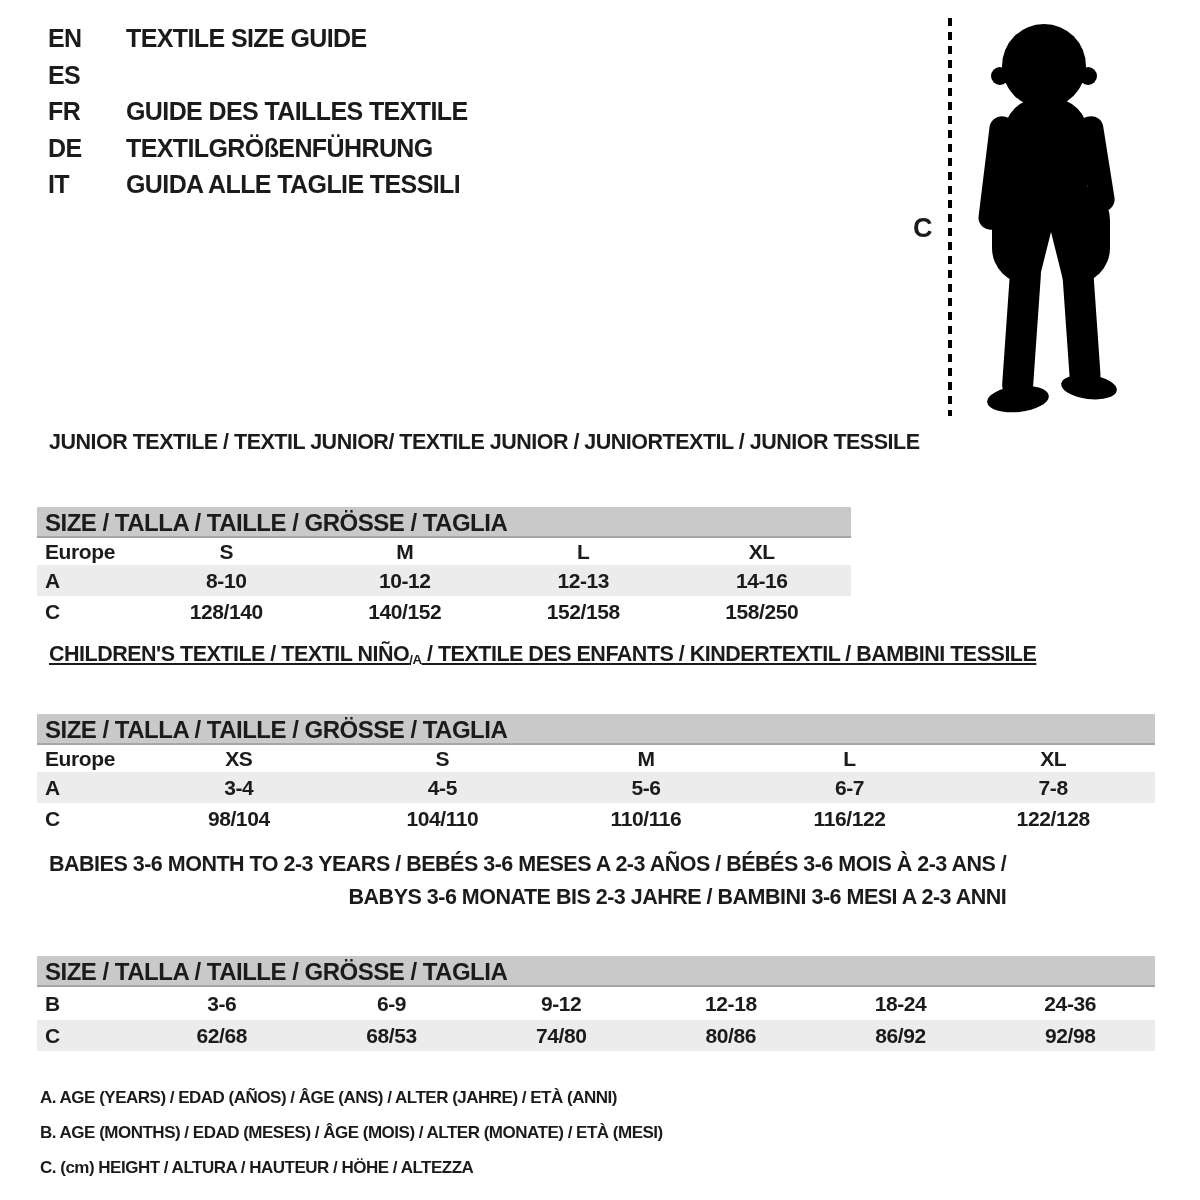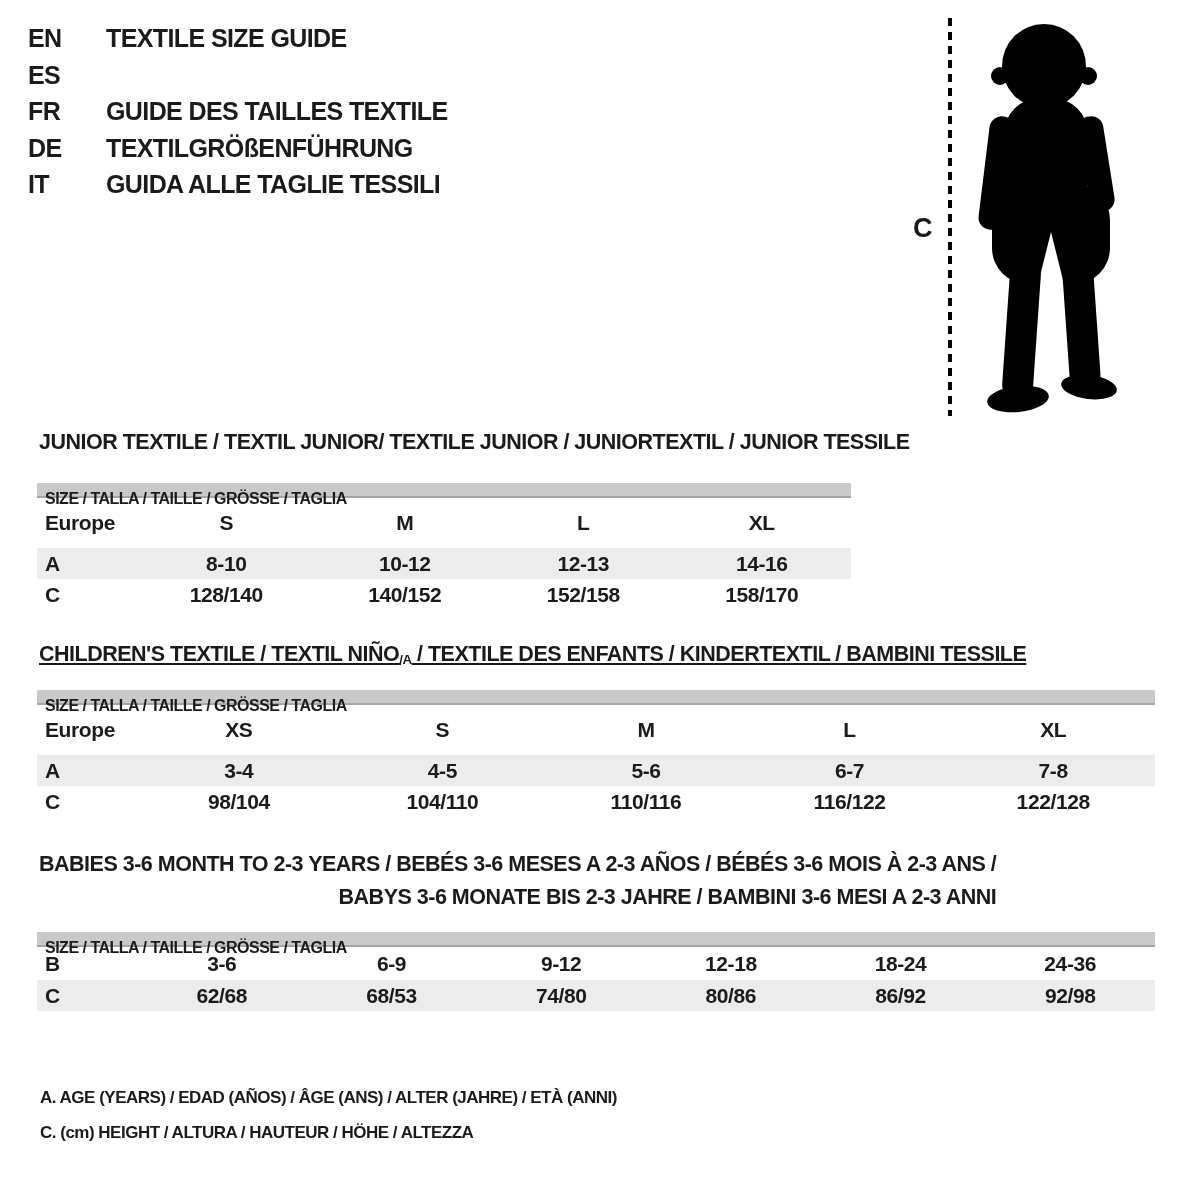--- a/index.html
+++ b/index.html
@@ -17,56 +17,56 @@
     width: 1200px;
     height: 1200px;
     background: var(--bg);
     font-family: "Liberation Sans", sans-serif;
     font-weight: bold;
     color: var(--text);
     overflow: hidden;
   }
 
   
-  .lang-list { position: absolute; left: 28px; top: 20px; }
+  .lang-list { position: absolute; left: 48px; top: 20px; }
   .lang-row { display: flex; font-size: 25px; line-height: 36.5px; letter-spacing: -0.6px; }
   .lang-code { width: 78px; flex: 0 0 78px; }
 
   
   .measure-line {
     position: absolute;
     left: 948px; top: 18px;
     width: 4px; height: 398px;
     background: repeating-linear-gradient(to bottom, var(--sil) 0 8px, transparent 8px 14px);
   }
   .measure-label {
     position: absolute; left: 913px; top: 213px;
     font-size: 27px; letter-spacing: -0.5px;
   }
   .silhouette { position: absolute; left: 966px; top: 16px; }
 
   
   .section-heading {
-    position: absolute; left: 39px;
+    position: absolute; left: 49px;
     font-size: 21.5px; letter-spacing: -0.5px; white-space: nowrap;
   }
   .section-heading sub { font-size: 0.62em; vertical-align: -0.25em; }
   .two-line { line-height: 33px; }
 
   
   .size-table { position: absolute; left: 37px; }
   .size-bar {
-    height: 15px; line-height: 31px;
+    height: 31px; line-height: 31px;
     background: var(--bar-bg);
     border-bottom: 2px solid var(--bar-border);
     padding-left: 8px;
-    font-size: 16px; letter-spacing: -0.5px;
+    font-size: 24px; letter-spacing: -0.5px; margin-top: 24px;
   }
   .t-row { display: flex; align-items: center; height: 31px; font-size: 21px; letter-spacing: -0.4px; }
-  .t-row.header { height: 50px; }
+  .t-row.header { height: 27px; }
   .t-row.shaded { background: var(--shaded); }
   .cell-label { flex: 0 0 100px; padding-left: 8px; text-align: left; }
   .cell { flex: 1; text-align: center; }
 
   .w-junior { width: 814px; }
   .w-full { width: 1118px; }
 
   
   .legend { position: absolute; left: 40px; top: 1080px; font-size: 17px; line-height: 35px; letter-spacing: -0.5px; }
 </style>
@@ -140,21 +140,21 @@
       <div class="cell">8-10</div>
       <div class="cell">10-12</div>
       <div class="cell">12-13</div>
       <div class="cell">14-16</div>
     </div>
     <div class="t-row">
       <div class="cell-label">C</div>
       <div class="cell">128/140</div>
       <div class="cell">140/152</div>
       <div class="cell">152/158</div>
-      <div class="cell">158/170</div>
+      <div class="cell">158/250</div>
     </div>
   </div>
 
   <div class="section-heading" style="top:642px;text-decoration:underline;"><span>CHILDREN'S TEXTILE / TEXTIL NIÑO</span><sub>/A</sub><span> / TEXTILE DES ENFANTS / KINDERTEXTIL / BAMBINI TESSILE</span></div>
   <div class="size-table w-full" style="top:690px;">
     <div class="size-bar">SIZE / TALLA / TAILLE / GRÖSSE / TAGLIA</div>
     <div class="t-row header">
       <div class="cell-label">Europe</div>
       <div class="cell">XS</div>
       <div class="cell">S</div>
@@ -201,16 +201,17 @@
       <div class="cell">68/53</div>
       <div class="cell">74/80</div>
       <div class="cell">80/86</div>
       <div class="cell">86/92</div>
       <div class="cell">92/98</div>
     </div>
   </div>
 
   <div class="legend">
     <div>A. AGE (YEARS) / EDAD (AÑOS) / ÂGE (ANS) / ALTER (JAHRE) / ETÀ (ANNI)</div>
+    <div>B. AGE (MONTHS) / EDAD (MESES) / ÂGE (MOIS) / ALTER (MONATE) / ETÀ (MESI)</div>
     <div>C. (cm) HEIGHT / ALTURA / HAUTEUR / HÖHE / ALTEZZA</div>
   </div>
 
 </div>
 
 </body></html>

